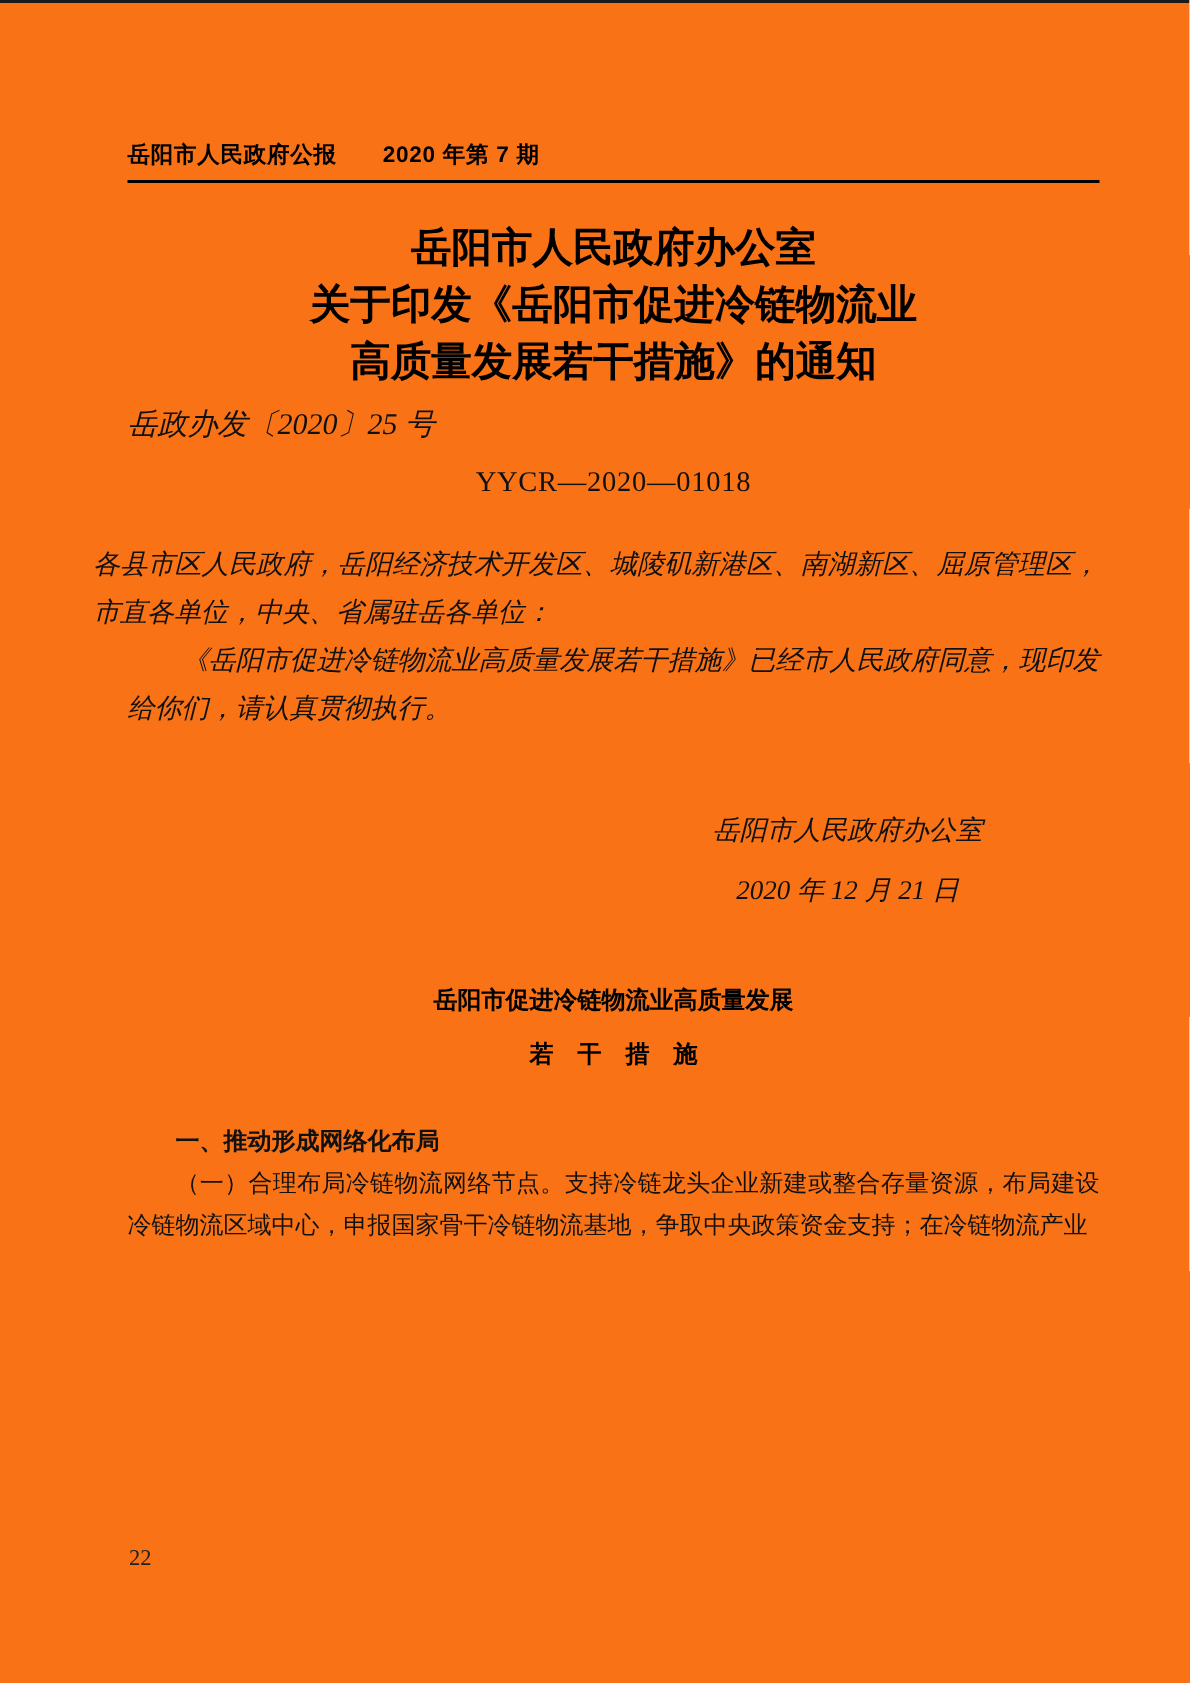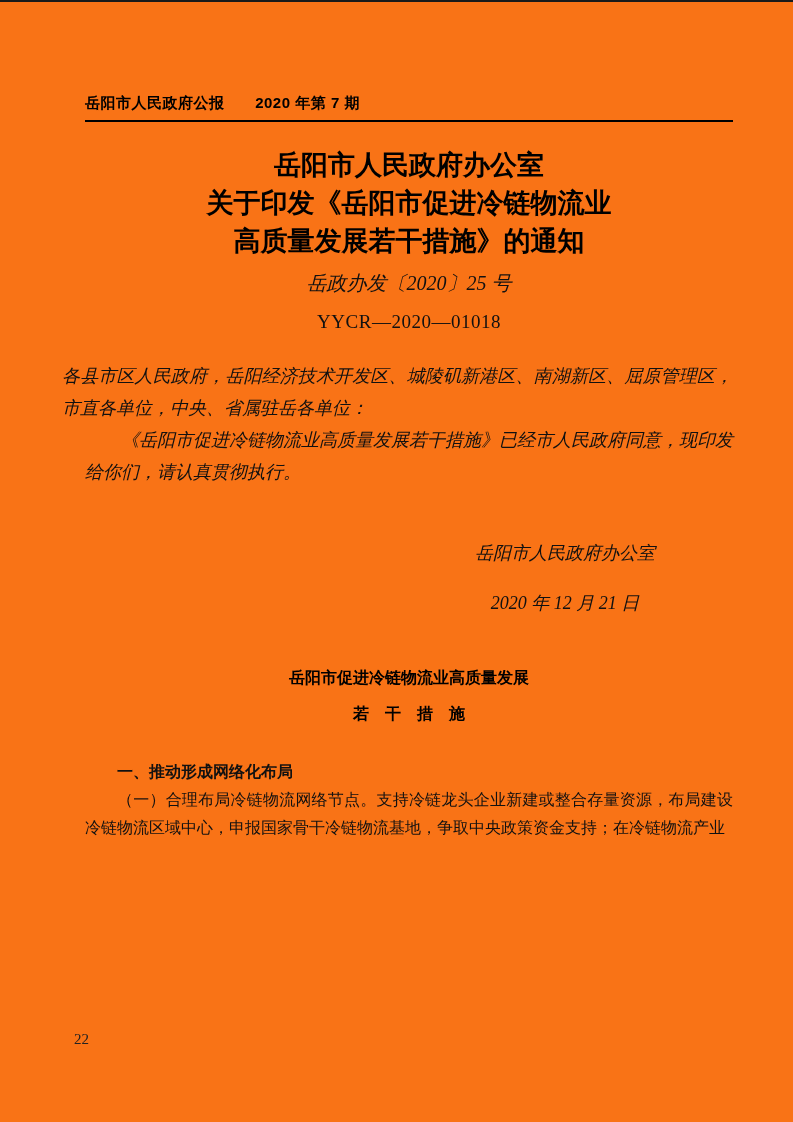--- a/index.html
+++ b/index.html
@@ -37,21 +37,21 @@
     text-align: center;
     font-size: 27px;
     font-weight: bold;
     line-height: 38px;
     color: #000000;
   }
   .notice-title .tline { display: block; }
 
   .docnum {
     margin: 10px 60px 0 85px;
-    text-align: center;
+    text-align: left;
     font-style: italic;
     font-size: 20px;
     line-height: 27px;
   }
   .regnum {
     margin: 12px 60px 0 85px;
     text-align: center;
     font-size: 19px;
     line-height: 25px;
     letter-spacing: 0.5px;
@@ -76,21 +76,21 @@
     overflow: hidden;
   }
   .sign-block {
     float: right;
     margin: 52px 78px 0 0;
     text-align: center;
     font-style: italic;
     font-size: 18px;
     line-height: 26px;
   }
-  .sign-date { margin-top: 24px; }
+  .sign-date { margin-top: 14px; }
 
   .m-title {
     margin: 44px 60px 0 85px;
     text-align: center;
     font-size: 16px;
     font-weight: bold;
     line-height: 36px;
     color: #000000;
   }
   .m-title span { display: block; }
@@ -107,21 +107,21 @@
     text-align: justify;
   }
   .col p { margin: 0; }
   .indent { text-indent: 2em; }
   .sec-heading {
     font-weight: bold;
     font-family: "Liberation Sans", sans-serif;
   }
   .pagenum {
     position: absolute;
-    left: 74px;
+    left: 86px;
     bottom: 74px;
     font-size: 15px;
     color: #222222;
   }
 </style>
 </head>
 <body>
 
 <div class="page">
   <div class="top-edge"></div>

